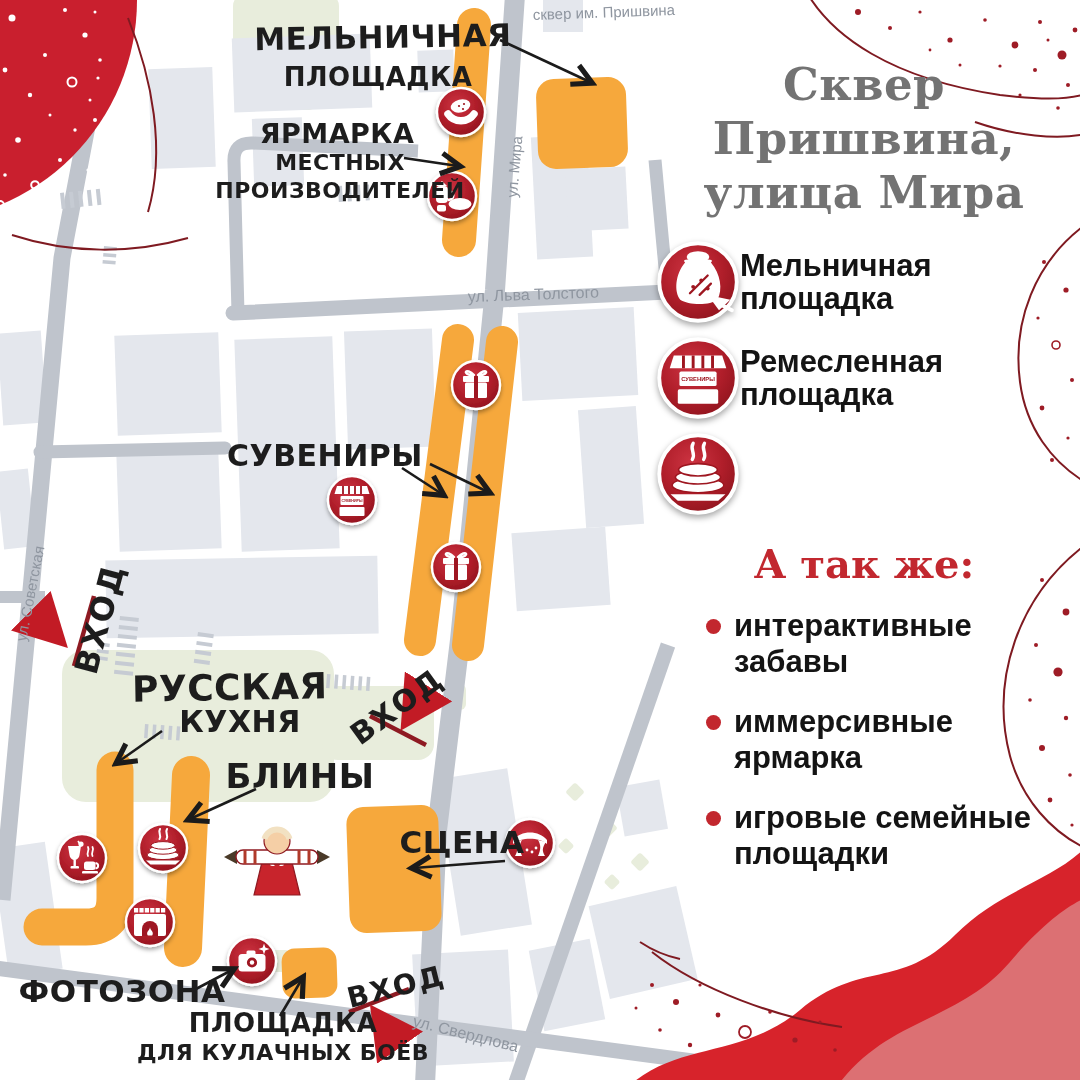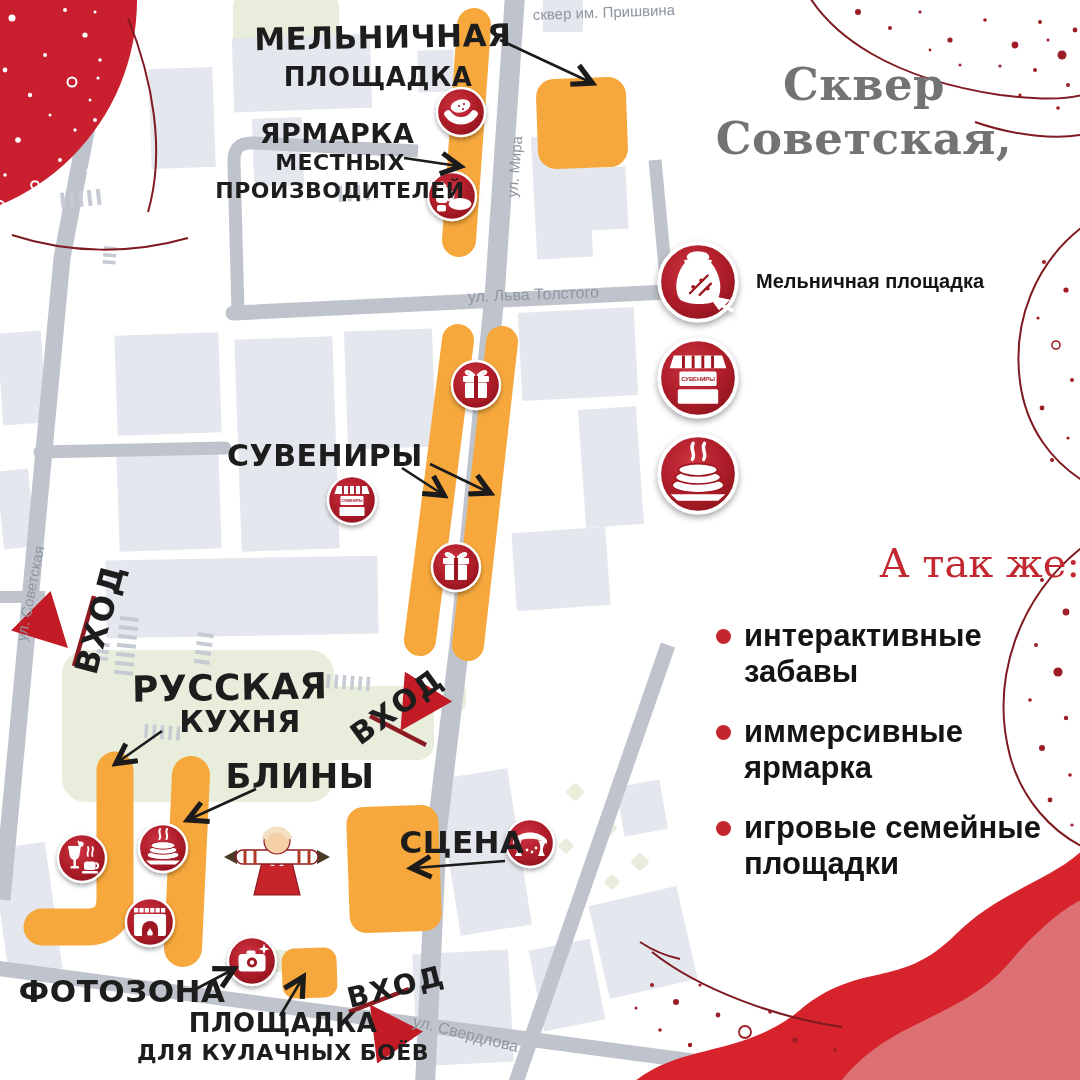--- a/index.html
+++ b/index.html
@@ -7,25 +7,25 @@
          font-family:"Liberation Sans",sans-serif;}
   .map-svg{position:absolute;left:0;top:0;}
   
   .right-panel{position:absolute;left:648px;top:0;width:432px;height:1080px;pointer-events:none;}
   .poster-title{position:absolute;left:0;top:58px;width:100%;text-align:center;
     font-family:"DejaVu Serif",serif;font-weight:700;font-size:45px;line-height:1.2;
     color:#737373;letter-spacing:.5px;}
   .legend{position:absolute;left:8px;top:240px;width:420px;}
   .legend-item{display:flex;align-items:center;margin-bottom:12px;}
   .legend-icon{width:84px;height:84px;flex:0 0 84px;filter:drop-shadow(0 3px 3px rgba(0,0,0,.35));}
-  .legend-label{margin-left:16px;font-weight:700;font-size:20px;line-height:1.08;color:#141414;
+  .legend-label{font-weight:700;font-size:31px;line-height:1.08;color:#141414;
     max-width:300px;}
-  .also-heading{position:absolute;left:0;top:540px;width:100%;text-align:right;
-    font-family:"DejaVu Serif",serif;font-weight:400;font-size:40px;color:#C2282F;}
-  .also-list{position:absolute;left:52px;top:602px;width:360px;list-style:none;margin:16px;padding:0;}
+  .also-heading{position:absolute;left:0;top:540px;width:100%;text-align:center;
+    font-family:"DejaVu Serif",serif;font-weight:700;font-size:40px;color:#C2282F;}
+  .also-list{position:absolute;left:52px;top:602px;width:360px;list-style:none;margin:6px;padding:0;}
   .also-list li{position:relative;padding-left:28px;margin-bottom:24px;
     font-weight:700;font-size:31px;line-height:1.16;color:#141414;max-width:345px;}
   .also-list li .dot{position:absolute;left:0;top:11px;width:15px;height:15px;border-radius:50%;
     background:#C2272E;}
   
   .lbl{font-family:"DejaVu Sans",sans-serif;font-weight:700;fill:#1d1d1d;letter-spacing:.5px;}
   .street{font-family:"Liberation Sans",sans-serif;fill:#8F96A0;}
   .vhod-t{font-family:"DejaVu Sans",sans-serif;font-weight:700;fill:#1d1d1d;letter-spacing:2px;}
   .sign-t{font-family:"Liberation Sans",sans-serif;font-weight:700;fill:#9E1620;}
 </style>
@@ -502,34 +502,36 @@
           <circle cx="690" cy="1045" r="2.2"></circle>
           <circle cx="636" cy="1008" r="1.5"></circle>
       <circle cx="835" cy="1050" r="1.8"></circle>
     </g>
   </g>
 </svg>
 
 <div class="right-panel">
   <div class="poster-title">
     <div>Сквер</div>
-    <div>Советская,</div>
+    <div>Пришвина,</div>
+    <div>улица Мира</div>
   </div>
 
   <div class="legend">
     <div class="legend-item">
       <svg class="legend-icon" viewBox="-26 -26 52 52">
         <use href="#icon-flour-sack"></use>
           </svg>
       <div class="legend-label">Мельничная площадка</div>
     </div>
     <div class="legend-item">
       <svg class="legend-icon" viewBox="-26 -26 52 52">
         <use href="#icon-stall"></use>
           </svg>
+      <div class="legend-label">Ремесленная площадка</div>
     </div>
     <div class="legend-item">
       <svg class="legend-icon" viewBox="-26 -26 52 52">
         <use href="#icon-pancakes"></use>
           </svg>
     </div>
   </div>
 
   <div class="also-heading">А так же:</div>
 

